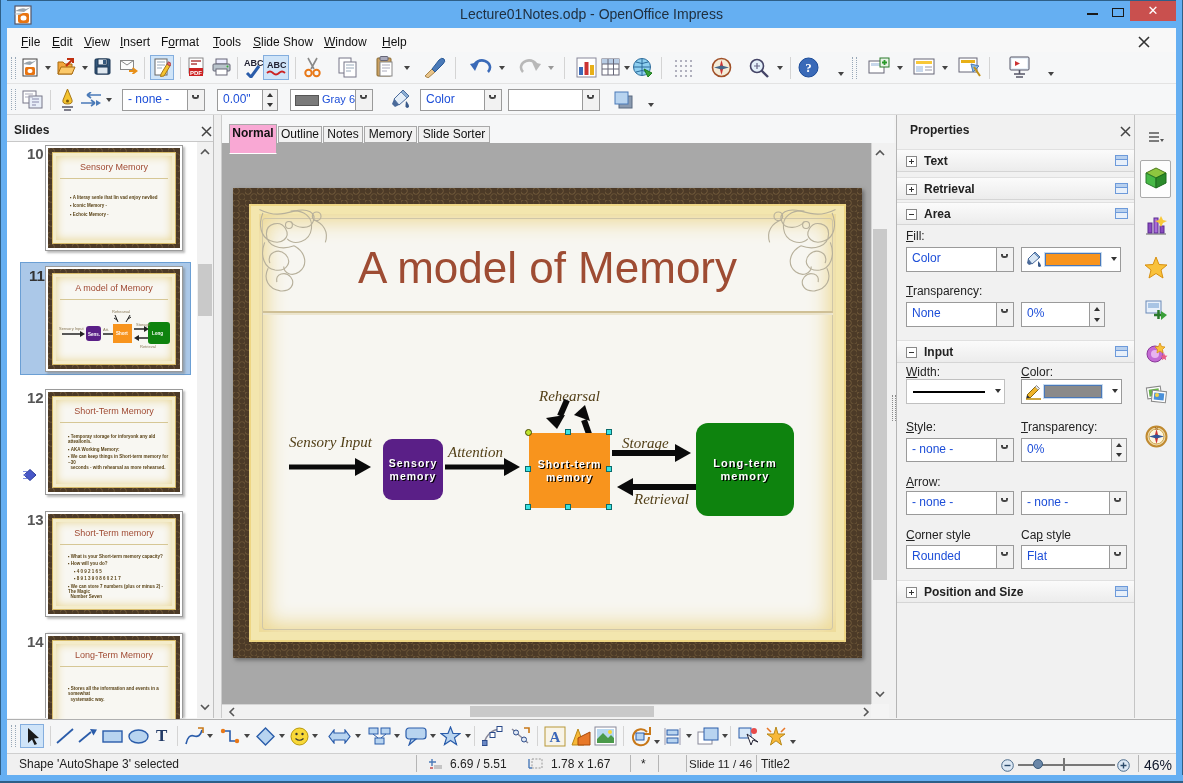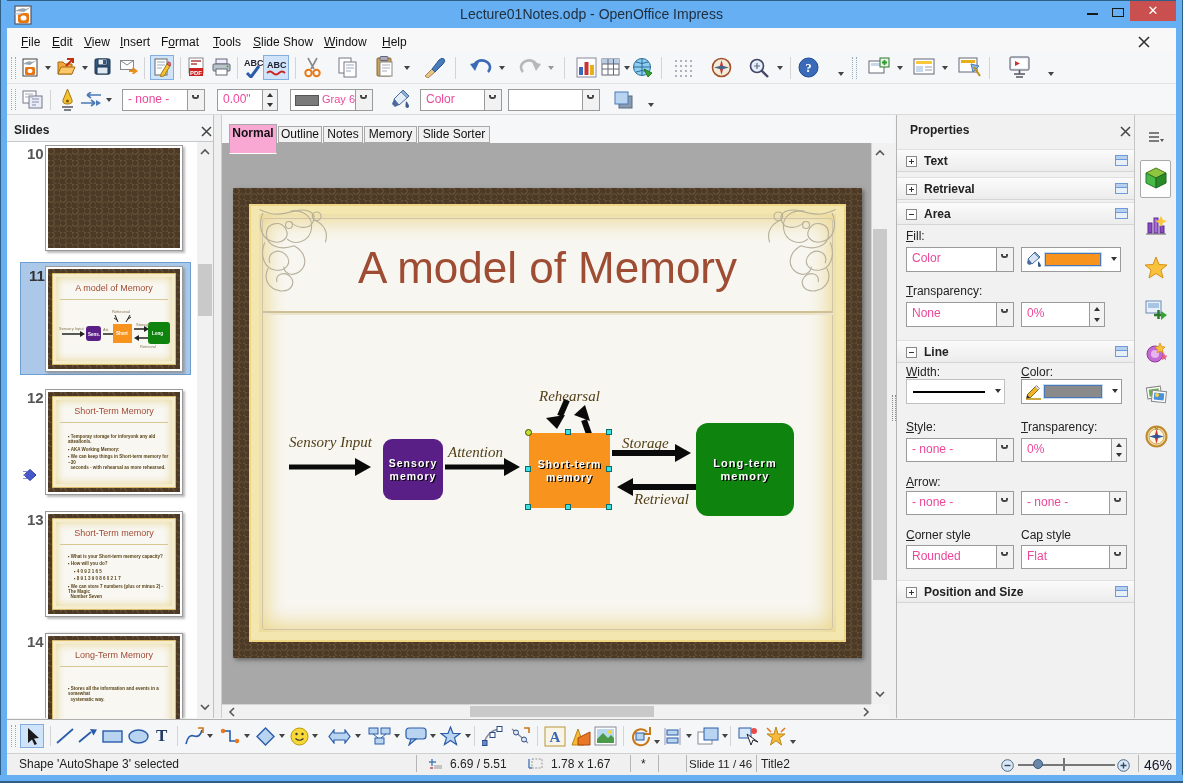--- a/index.html
+++ b/index.html
@@ -15,21 +15,21 @@
 #menubar span{position:absolute;top:7px;}
 
 .tb{background:#f6f7f8;}
 #toolbar1{left:7px;top:52px;width:1169px;height:32px;border-bottom:1px solid #e3e3e3;}
 #toolbar2{left:7px;top:84px;width:1169px;height:31px;border-bottom:1px solid #dadada;}
 .grip{width:5px;border-left:1px dotted #98a8b8;border-right:1px dotted #98a8b8;}
 .sep{width:1px;background:#d4d4d4;}
 .tbtn-on{background:#cfe4f8;border:1px solid #84aede;}
 .caret{width:0;height:0;border-left:3.5px solid transparent;border-right:3.5px solid transparent;border-top:4px solid #444;}
 
-.combo{background:#fff;border:1px solid #9a9a9a;font-size:12px;color:#ec4899;}
+.combo{background:#fff;border:1px solid #9a9a9a;font-size:12px;color:#1d4ed8;}
 .combo .txt{position:absolute;left:5px;top:3px;white-space:nowrap;}
 .combo .dd{position:absolute;right:0;top:0;bottom:0;width:17px;background:#f2f2f2;border-left:1px solid #9a9a9a;}
 .chev{position:absolute;left:4px;top:6px;width:7px;height:4px;border-left:2px solid #444;border-right:2px solid #444;border-bottom:2px solid #444;border-radius:0 0 3px 3px;}
 .chev2{position:absolute;left:5px;top:8px;width:0;height:0;border-left:3.5px solid transparent;border-right:3.5px solid transparent;border-top:4px solid #333;}
 .spin{position:absolute;right:0;top:0;bottom:0;width:15px;border-left:1px solid #9a9a9a;background:#f2f2f2;}
 .upA{position:absolute;left:4px;top:4px;width:0;height:0;border-left:3px solid transparent;border-right:3px solid transparent;border-bottom:4px solid #333;}
 .dnA{position:absolute;left:4px;bottom:4px;width:0;height:0;border-left:3px solid transparent;border-right:3px solid transparent;border-top:4px solid #333;}
 
 #slidepanel{left:7px;top:115px;width:206px;height:603px;background:#fff;}
 #sp-head{left:7px;top:115px;width:206px;height:27px;background:#f4f5f6;border-bottom:1px solid #c8c8c8;}
@@ -356,20 +356,31 @@
 <div class="abs" style="left:14px;top:123px;font-size:12px;font-weight:bold;color:#222">Slides</div>
 <svg class="abs" style="left:201px;top:126px" width="11" height="11" viewBox="0 0 11 11">
     <path d="M1 1 L10 10 M10 1 L1 10" stroke="#444" stroke-width="1.5"></path>
   </svg>
 <div id="thumbs">
 
 <div class="snum" style="left:27px;top:145px">10</div>
 <div class="thumbwrap" style="left:45px;top:145px">
       <div class="thumb">
         <div class="pat"></div>
+        <div class="mat">
+          <div class="inner">
+<div class="ttl">Sensory Memory</div>
+            <div class="rule"></div>
+<div style="position:absolute;left:14px;top:36px;font-size:4.5px;color:#5a4418;font-weight:bold;line-height:1.2">
+<div style="margin:3px 0">▪ A literay senle ihat lin vad enjoy nevlied</div>
+<div style="margin:3px 0">▪ Iconic Memory ·</div>
+<div style="margin:3px 0">▪ Echoic Memory ·</div>
+            </div>
+</div>
+        </div>
       </div>
     </div>
 
 <div class="abs" style="left:20px;top:262px;width:171px;height:113px;background:#abc8e8;border:1px solid #6b9fd4"></div>
 <div class="snum" style="left:29px;top:267px;color:#333">11</div>
 <div class="thumbwrap" style="left:45px;top:266px">
       <div class="thumb">
         <div class="pat"></div>
         <div class="mat">
           <div class="inner">
@@ -617,21 +628,21 @@
     </div>
 <div class="abs combo" style="left:1021px;top:302px;width:84px;height:25px">
       <span class="txt">0%</span>
       <span class="spin">
         <span class="upA"></span>
         <span class="dnA"></span>
       </span>
     </div>
 <div class="sect" style="top:340px">
       <span class="pm"></span>
-      <span style="position:absolute;left:27px;top:4px">Line</span>
+      <span style="position:absolute;left:27px;top:4px">Input</span>
       <span class="dlg"></span>
     </div>
 <div class="plabel" style="left:906px;top:365px"><u>W</u>idth:</div>
 <div class="plabel" style="left:1021px;top:365px"><u>C</u>olor:</div>
 <div class="abs combo" style="left:906px;top:379px;width:99px;height:25px;border-color:#c0c0c0">
  <span style="position:absolute;left:6px;top:11px;width:72px;height:2px;background:#000"></span>
  <span class="chev2" style="left:auto;right:3px;top:9px"></span>
 </div>
 <div class="abs combo" style="left:1021px;top:379px;width:101px;height:25px">
  <svg style="position:absolute;left:3px;top:4px" width="16" height="16" viewBox="0 0 16 16">

